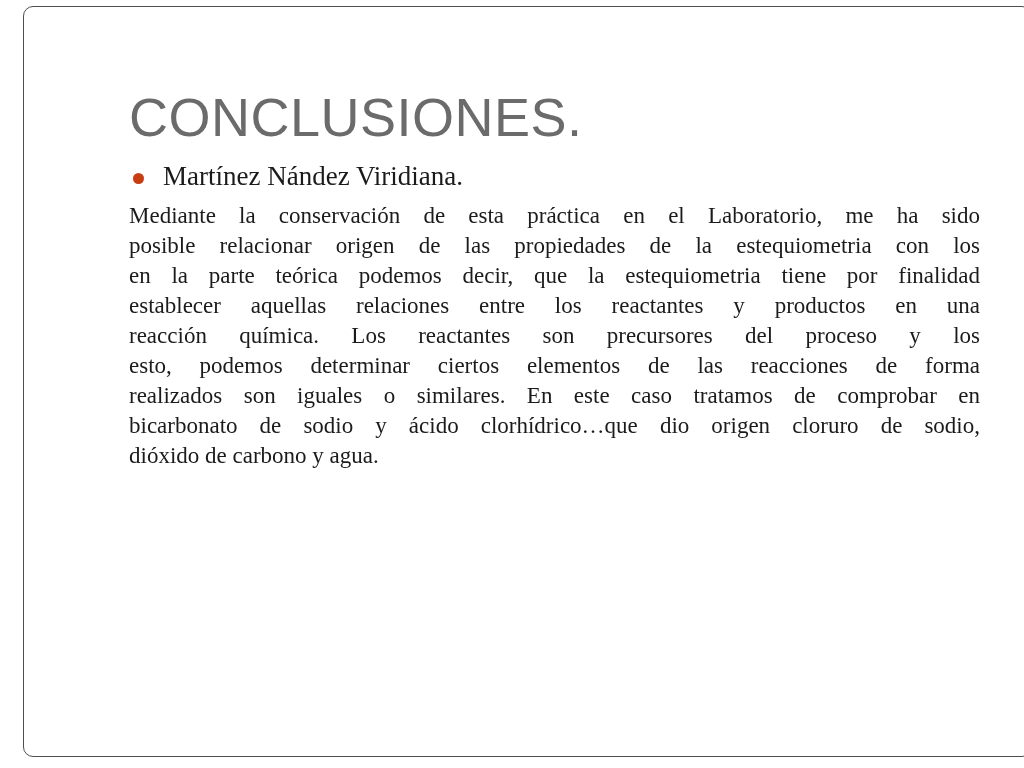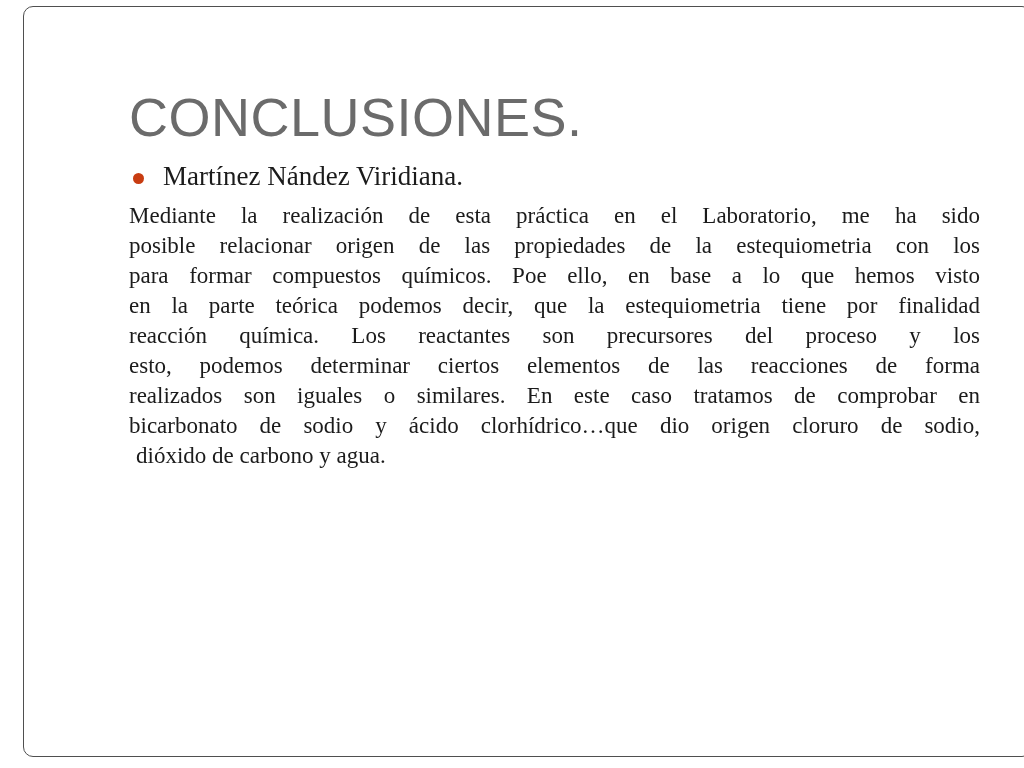--- a/index.html
+++ b/index.html
@@ -67,38 +67,37 @@
     line-height: 30px;
     color: var(--body-text, #1b1b1b);
   }
   .jline {
     text-align: justify;
     text-align-last: justify;
     text-justify: inter-word;
   }
   .jline-last {
     text-align-last: left;
-    margin-left: 7px;
   }
 </style>
 </head>
 <body>
 
 <div class="slide-frame">
   <h1 class="slide-title">CONCLUSIONES.</h1>
 
   <div class="bullet-row">
     <span class="bullet-dot"></span>
     <span class="bullet-text">Martínez Nández Viridiana.</span>
   </div>
 
   <div class="body-paragraph">
-      <div class="jline">Mediante la realización de esta práctica en el Laboratorio, me ha sido</div>
+      <div class="jline">Mediante la conservación de esta práctica en el Laboratorio, me ha sido</div>
       <div class="jline">posible relacionar origen de las propiedades de la estequiometria con los</div>
-      <div class="jline">para formar compuestos químicos. Poe ello, en base a lo que hemos visto</div>
       <div class="jline">en la parte teórica podemos decir, que la estequiometria tiene por finalidad</div>
+      <div class="jline">establecer aquellas relaciones entre los reactantes y productos en una</div>
       <div class="jline">reacción química. Los reactantes son precursores del proceso y los</div>
       <div class="jline">esto, podemos determinar ciertos elementos de las reacciones de forma</div>
       <div class="jline">realizados son iguales o similares. En este caso tratamos de comprobar en</div>
       <div class="jline">bicarbonato de sodio y ácido clorhídrico…que dio origen cloruro de sodio,</div>
       <div class="jline jline-last">dióxido de carbono y agua.</div>
     </div>
 </div>
 
 </body></html>

